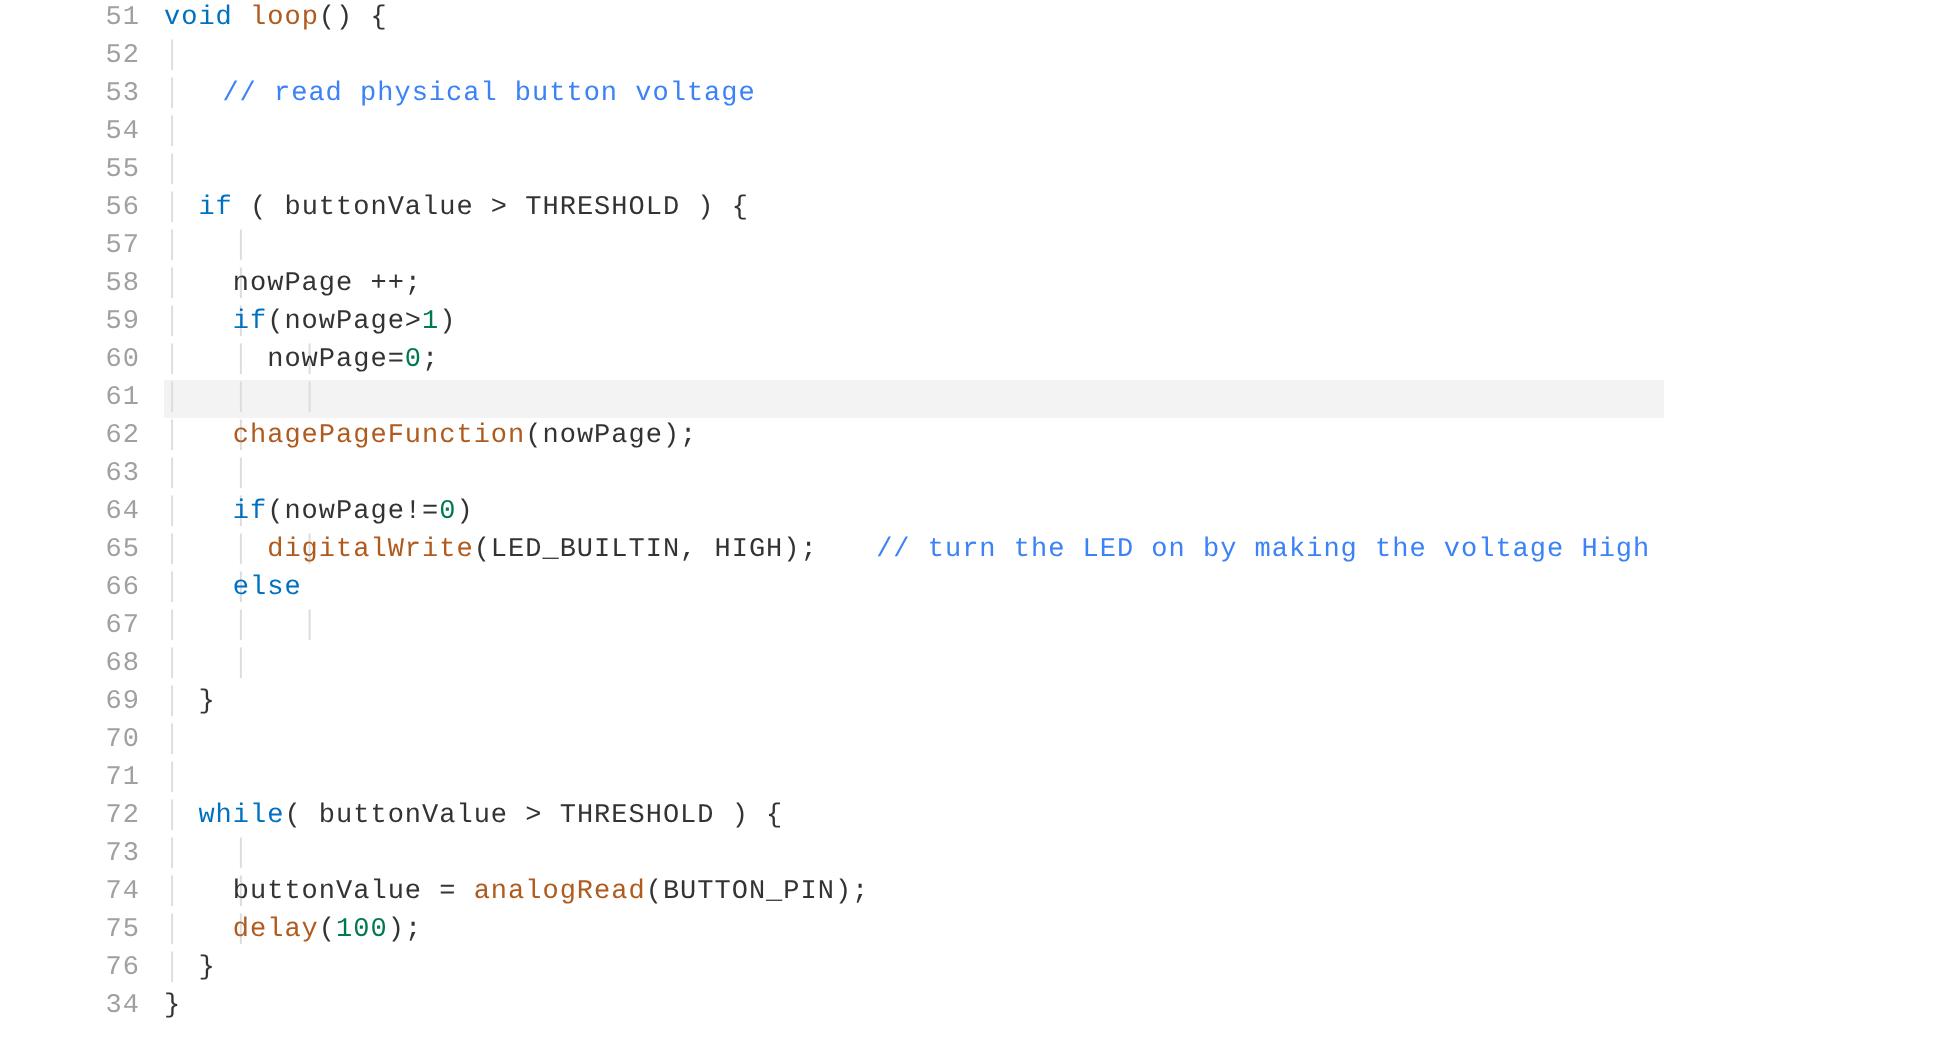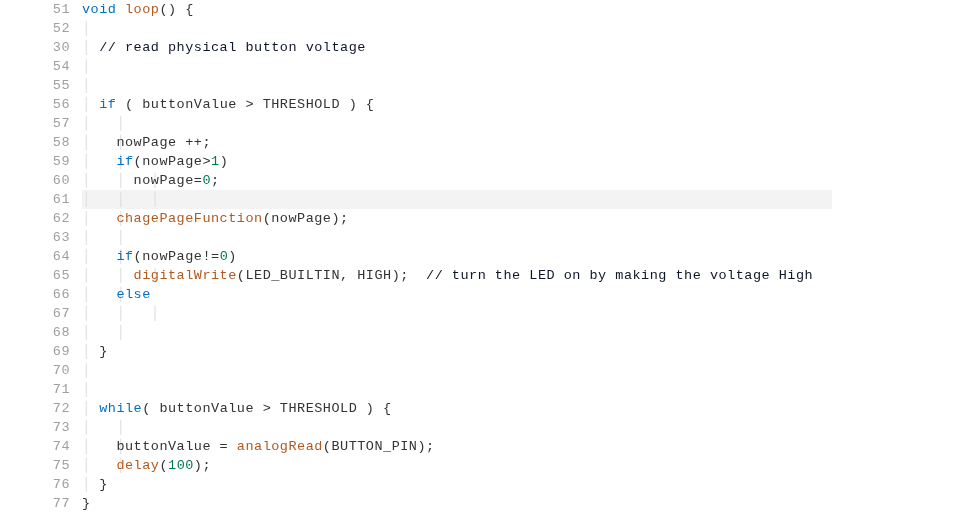--- a/index.html
+++ b/index.html
@@ -50,31 +50,31 @@
     color: #dcdcdc;
     pointer-events: none;
     white-space: pre;
   }
   .txt {
     position: relative;
   }
   .kw { color: #0070c1; }       
   .fn { color: #b05a1e; margin-top: 32px; }       
   .num { color: #007a4d; }      
-  .cm { color: #0f172a; }       
+  .cm { color: #3b82f6; margin-left: 12px; }       
   .pn { color: #333; }          
 </style>
 </head>
 <body>
 
 <div class="editor">
   <div class="gutter">
       <div class="ln">51</div>
       <div class="ln">52</div>
-      <div class="ln">30</div>
+      <div class="ln">53</div>
       <div class="ln">54</div>
       <div class="ln">55</div>
       <div class="ln">56</div>
       <div class="ln">57</div>
       <div class="ln">58</div>
       <div class="ln">59</div>
       <div class="ln">60</div>
       <div class="ln">61</div>
       <div class="ln">62</div>
       <div class="ln">63</div>
@@ -84,21 +84,21 @@
       <div class="ln">67</div>
       <div class="ln">68</div>
       <div class="ln">69</div>
       <div class="ln">70</div>
       <div class="ln">71</div>
       <div class="ln">72</div>
       <div class="ln">73</div>
       <div class="ln">74</div>
       <div class="ln">75</div>
       <div class="ln">76</div>
-      <div class="ln">77</div>
+      <div class="ln">34</div>
     </div>
   <div class="code">
       <div class="line"><span class="ig"></span><span class="txt"><span class="kw">void </span><span class="fn">loop</span><span class="pn">() {</span></span></div>
       <div class="line"><span class="ig">│ </span><span class="txt"></span></div>
       <div class="line"><span class="ig">│   </span><span class="txt"><span class="pn">  </span><span class="cm">// read physical button voltage</span></span></div>
       <div class="line"><span class="ig">│   </span></div>
       <div class="line"><span class="ig">│ </span><span class="txt"></span></div>
       <div class="line"><span class="ig">│   </span><span class="txt"><span class="pn">  </span><span class="kw">if </span><span class="pn">( buttonValue &gt; THRESHOLD ) {</span></span></div>
       <div class="line"><span class="ig">│   │ </span><span class="txt"></span></div>
       <div class="line"><span class="ig">│   │   </span><span class="txt"><span class="pn">    nowPage ++;</span></span></div>

